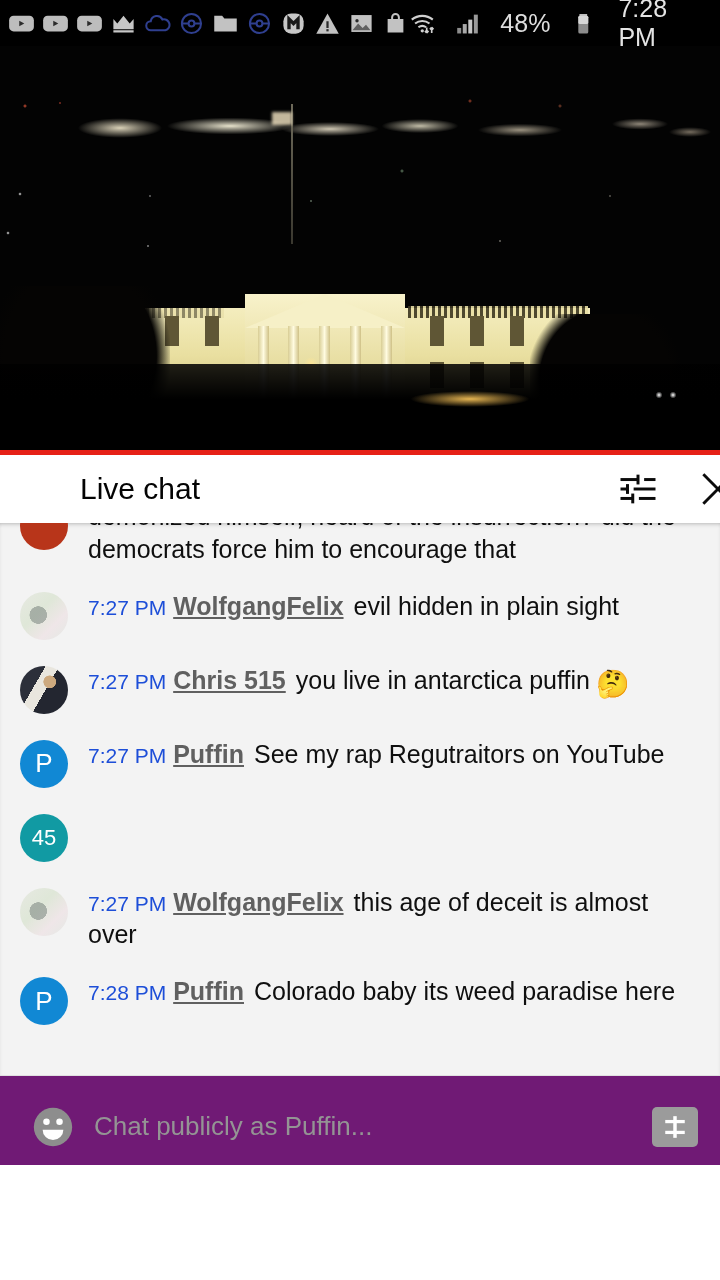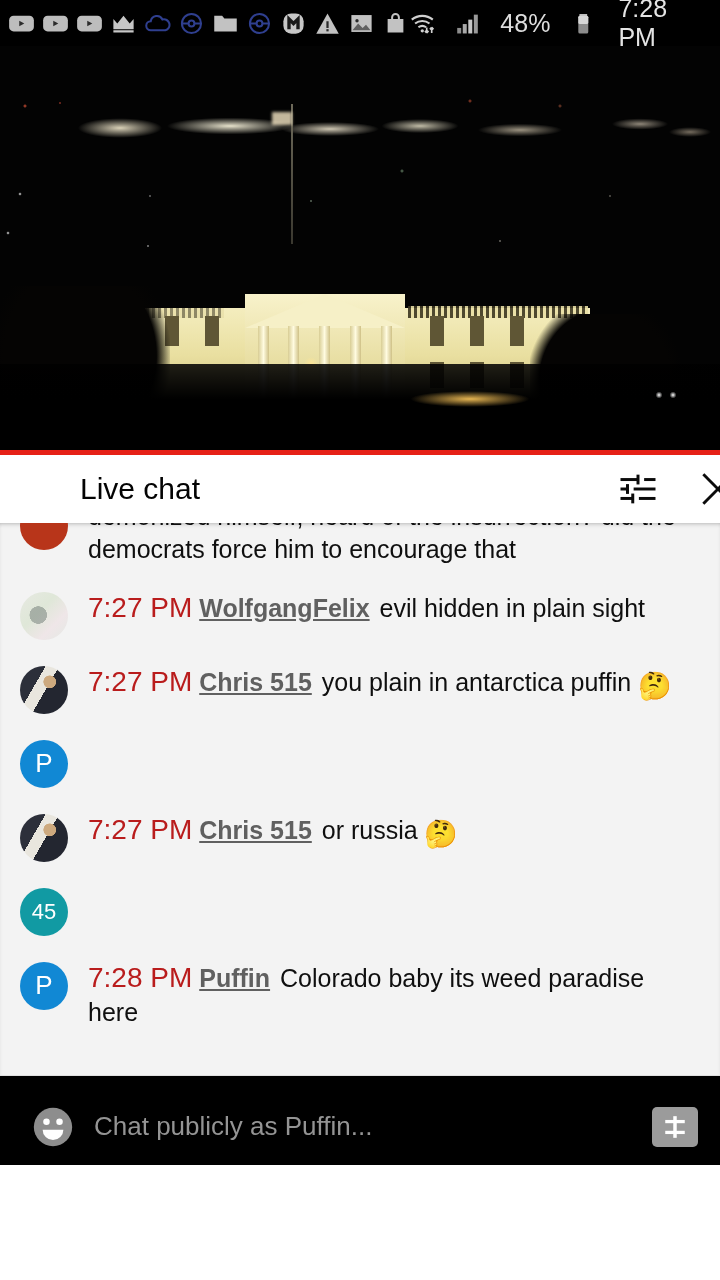--- a/index.html
+++ b/index.html
@@ -189,31 +189,31 @@
   .avatar.photo-chris {
     background:
       radial-gradient(circle at 62% 33%, #cda97e 0 14%, rgba(0,0,0,0) 15%),
       radial-gradient(circle at 62% 31%, #2a2a2e 0 7%, rgba(0,0,0,0) 8%),
       linear-gradient(120deg,#2c2f3a 0 34%, #e9e6de 34% 52%, #232630 52% 100%);
   }
   .msg-body {
     font-size: 25px; line-height: 1.31; color: #0f0f0f;
     padding-top: 2px; word-wrap: break-word;
   }
-  .ts { color: #b91c1c; font-size: 28px; text-align: right; }
+  .ts { color: #1d4ed8; font-size: 21px; text-align: right; }
   .author { font-weight: bold; color: #606060; text-decoration: underline; }
   .msg-text { color: #0f0f0f; }
   .emoji { font-size: 27px; vertical-align: -4px; }
   .sp { display:inline-block; width: 10px; }
 
   
   .composer {
     position: absolute; left: 0; bottom: 0;
     width: 720px; height: 90px;
-    background: #000000;
+    background: #701a75;
     border-top: 1px solid #e0e0e0;
     display: flex; align-items: center;
     padding: 12px 22px 0 26px;
   }
   .emoji-btn { width: 54px; height: 54px; display:flex; align-items:center; justify-content:center; }
   .chat-input {
     flex: 1;
     border: none; outline: none; background: transparent;
     font-family: "Liberation Sans", sans-serif;
     font-size: 26px; color: #909090;
@@ -382,31 +382,32 @@
         <div class="msg clipped">
           <div class="avatar" style="background: rgb(184, 53, 26);"></div>
           <div class="msg-body"><span class="msg-text">demonized himself, heard of the insurrection? did the democrats force him to encourage that</span></div>
         </div>
         <div class="msg">
           <div class="avatar photo-wolf"></div>
           <div class="msg-body"><span class="ts">7:27 PM</span> <span class="author">WolfgangFelix</span><span class="sp"></span><span class="msg-text">evil hidden in plain sight</span></div>
         </div>
         <div class="msg">
           <div class="avatar photo-chris"></div>
-          <div class="msg-body"><span class="ts">7:27 PM</span> <span class="author">Chris 515</span><span class="sp"></span><span class="msg-text">you plain in antarctica puffin</span> <span class="emoji">🤔</span></div>
+          <div class="msg-body"><span class="ts">7:27 PM</span> <span class="author">Chris 515</span><span class="sp"></span><span class="msg-text">you live in antarctica puffin</span> <span class="emoji">🤔</span></div>
         </div>
         <div class="msg">
           <div class="avatar" style="background: rgb(17, 136, 212);">P</div>
-        </div>
-        <div class="msg">
-          <div class="avatar photo-chris"></div>
-          <div class="msg-body"><span class="ts">7:27 PM</span> <span class="author">Chris 515</span><span class="sp"></span><span class="msg-text">or russia</span> <span class="emoji">🤔</span></div>
+          <div class="msg-body"><span class="ts">7:27 PM</span> <span class="author">Puffin</span><span class="sp"></span><span class="msg-text">See my rap Regutraitors on YouTube</span></div>
         </div>
         <div class="msg">
           <div class="avatar av-small-text" style="background: rgb(17, 154, 163);">45</div>
+        </div>
+        <div class="msg">
+          <div class="avatar photo-wolf"></div>
+          <div class="msg-body"><span class="ts">7:27 PM</span> <span class="author">WolfgangFelix</span><span class="sp"></span><span class="msg-text">this age of deceit is almost over</span></div>
         </div>
         <div class="msg">
           <div class="avatar" style="background: rgb(17, 136, 212);">P</div>
           <div class="msg-body"><span class="ts">7:28 PM</span> <span class="author">Puffin</span><span class="sp"></span><span class="msg-text">Colorado baby its weed paradise here</span></div>
         </div>
       </div>
 
     <div class="composer">
       <div class="emoji-btn">
         <svg width="46" height="46" viewBox="0 0 24 24">

